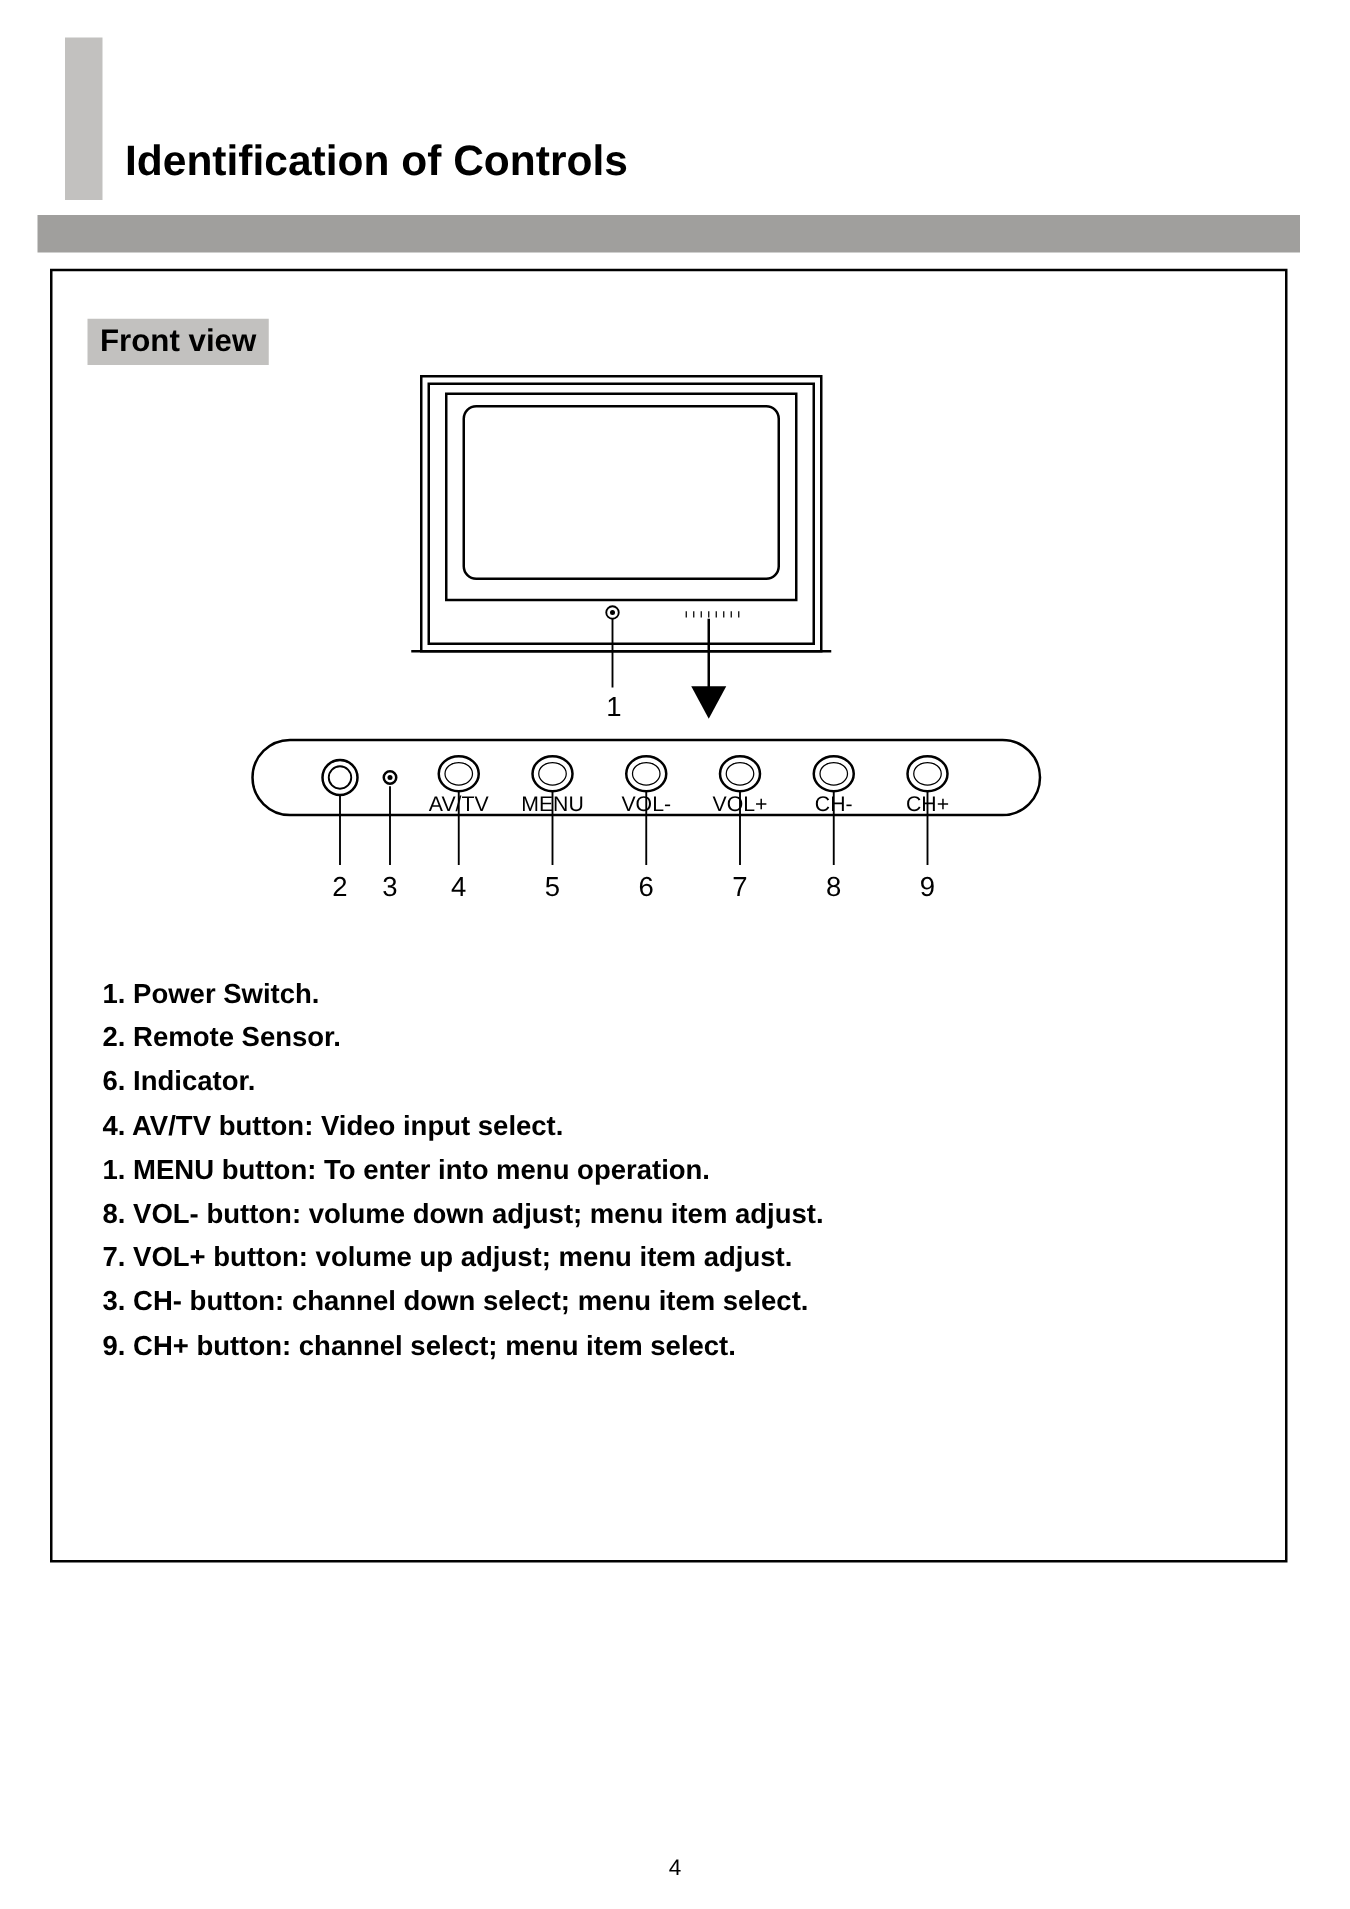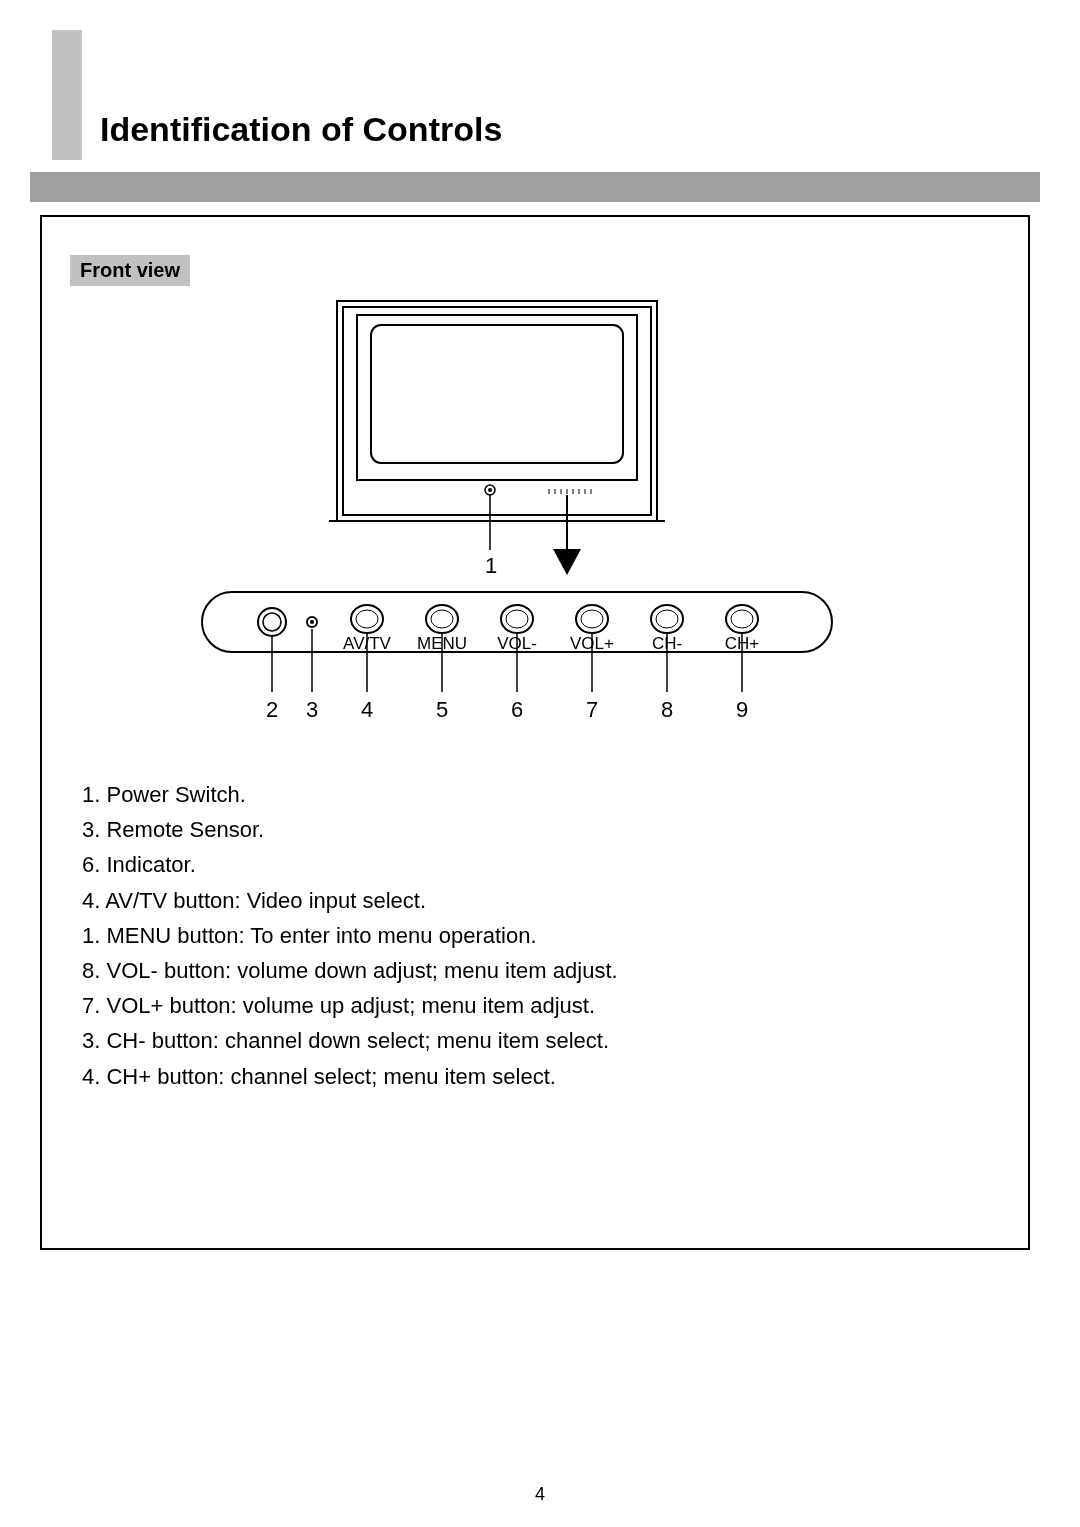--- a/index.html
+++ b/index.html
@@ -2,24 +2,24 @@
 <html><head>
 <meta charset="utf-8">
 <style>
   html,body{margin:0;padding:0;background:#fff;font-family:Arial,Helvetica,sans-serif;color:#000;}
   .page{width:1080px;height:1527px;position:relative;box-sizing:border-box;}
   .header-area{position:absolute;left:0;top:30px;width:1040px;}
   .decor-bar{position:absolute;left:52px;top:0;width:30px;height:130px;background:#c2c1bf;}
   .page-title{position:absolute;left:100px;top:80px;font-size:34px;font-weight:bold;}
   .gray-band{position:absolute;left:30px;top:172px;width:1010px;height:30px;background:#a09f9d;}
   .frame{position:absolute;left:40px;top:215px;width:990px;height:1035px;border:2px solid #000;box-sizing:border-box;}
-  .section-label{position:absolute;left:28px;top:38px;background:#c2c1bf;padding:4px 10px 4px 10px;font-size:20px;font-weight:bold;}
+  .section-label{position:absolute;left:28px;top:38px;background:#c2c1bf;padding:4px 10px 4px 10px;font-size:25px;font-weight:bold;}
   .tv-svg{position:absolute;left:285px;top:78px;}
   .panel-svg{position:absolute;left:155px;top:370px;}
-  .desc-list{position:absolute;left:40px;top:560px;font-size:22px;font-weight:normal;line-height:1.6;}
+  .desc-list{position:absolute;left:40px;top:560px;font-size:22px;font-weight:bold;line-height:1.6;}
   .pagenum{position:absolute;left:0;bottom:22px;width:100%;text-align:center;font-size:18px;}
 </style>
 </head>
 <body>
 
 <div class="page">
 
   <div class="header-area">
     <div class="decor-bar"></div>
     <div class="page-title">Identification of Controls</div>
@@ -116,26 +116,26 @@
         <text x="245" y="130">5</text>
         <text x="320" y="130">6</text>
         <text x="395" y="130">7</text>
         <text x="470" y="130">8</text>
         <text x="545" y="130">9</text>
       </g>
     </svg>
 
     <div class="desc-list">
       <div>1. Power Switch.</div>
-      <div>3. Remote Sensor.</div>
+      <div>2. Remote Sensor.</div>
       <div>6. Indicator.</div>
       <div>4. AV/TV button: Video input select.</div>
       <div>1. MENU button: To enter into menu operation.</div>
       <div>8. VOL- button: volume down adjust; menu item adjust.</div>
       <div>7. VOL+ button: volume up adjust; menu item adjust.</div>
       <div>3. CH- button: channel down select; menu item select.</div>
-      <div>4. CH+ button: channel select; menu item select.</div>
+      <div>9. CH+ button: channel select; menu item select.</div>
     </div>
 
   </div>
 
   <div class="pagenum">4</div>
 </div>
 
 </body></html>

